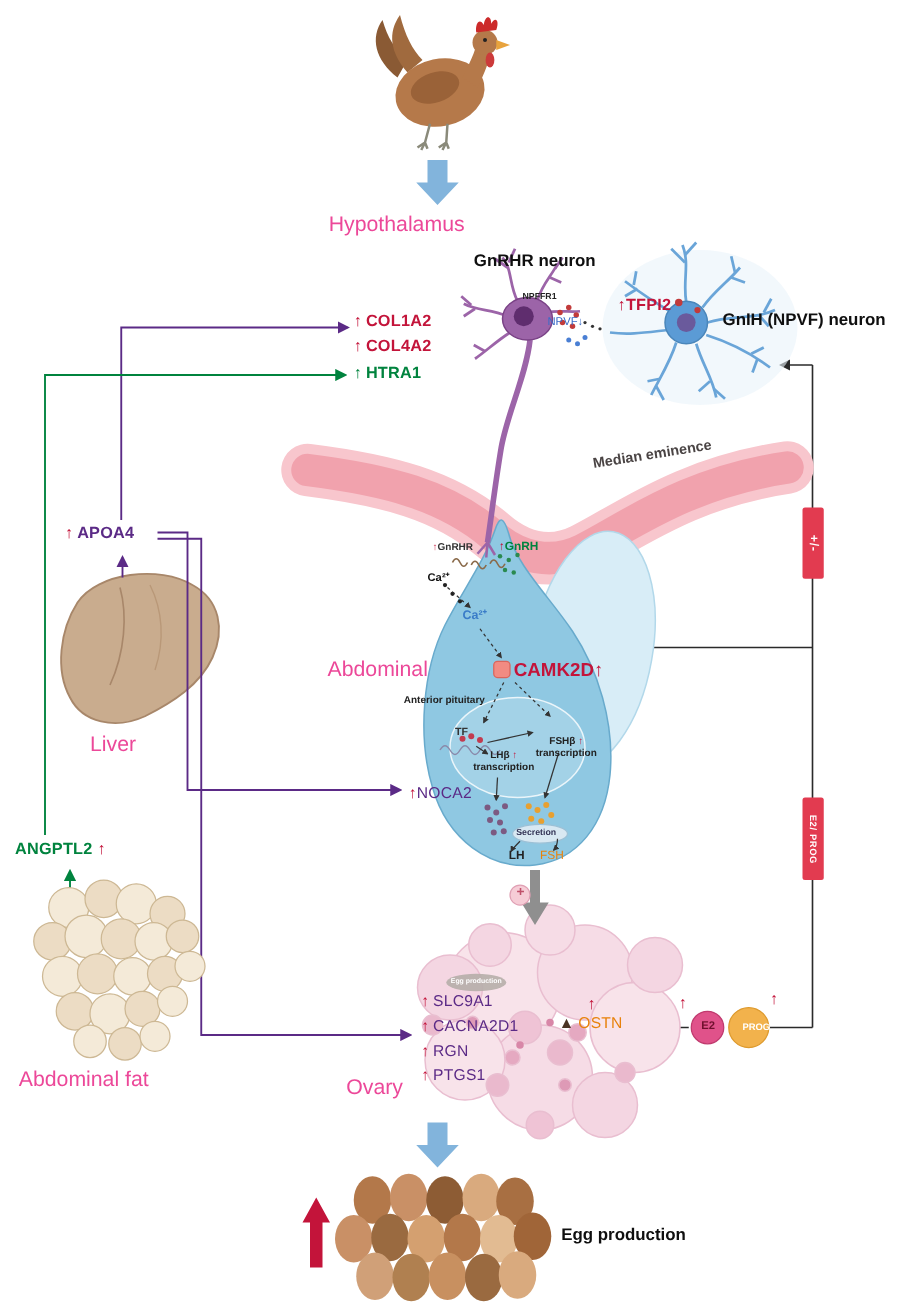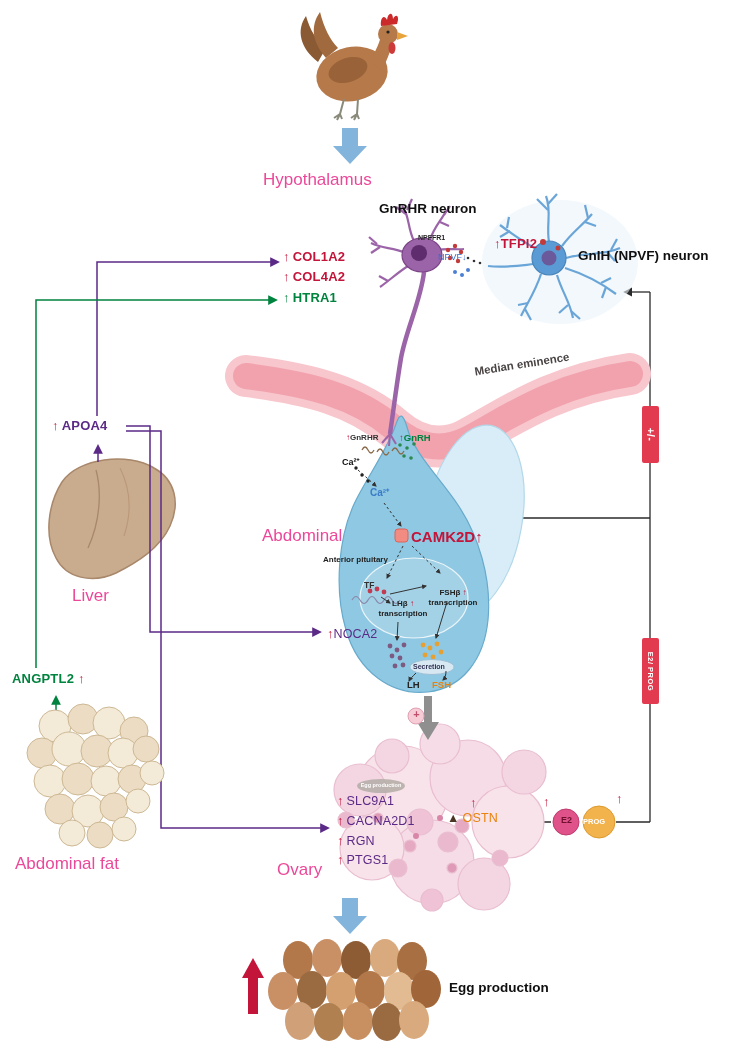--- a/index.html
+++ b/index.html
@@ -337,38 +337,38 @@
   <div>transcription</div>
 </div>
 <div class="lbl ctr" style="left:376px;top:599px;width:54px;font-size:8px;font-weight:700;color:#222;line-height:1.3">
   <div><span>LHβ</span> <span class="red">↑</span></div>
   <div>transcription</div>
 </div>
 
 <div class="lbl gene2" style="left:327px;top:628px"><span class="red">↑</span><span class="purple">NOCA2</span></div>
 <div class="lbl" style="left:413px;top:663px;font-size:7px;font-weight:600;color:#335">Secretion</div>
 <div class="lbl" style="left:407px;top:680px;font-size:9.5px;font-weight:700;color:#222">LH</div>
-<div class="lbl orange" style="left:432px;top:680px;font-size:9.5px;font-weight:700">FSH</div>
+<div class="lbl orange" style="left:432px;top:680px;font-size:9.5px;font-weight:400">FSH</div>
 <div class="lbl" style="left:410px;top:708px;width:13px;text-align:center;font-size:11px;font-weight:700;color:#c0506a">+</div>
 
 <div class="lbl gene" style="left:12px;top:672px"><span class="green">ANGPTL2</span><span class="red" style="margin-left:4px">↑</span></div>
 <div class="lbl italic" style="left:15px;top:855px">Abdominal fat</div>
 
 <div class="lbl italic" style="left:277px;top:861px">Ovary</div>
 <div class="lbl" style="left:357px;top:782px;width:48px;text-align:center;font-size:5.5px;font-weight:700;color:#fff">Egg production</div>
 <div class="lbl gene2" style="left:337px;top:795px"><span class="red sp">↑</span><span class="purple">SLC9A1</span></div>
 <div class="lbl gene2" style="left:337px;top:815px"><span class="red sp">↑</span><span class="purple">CACNA2D1</span></div>
 <div class="lbl gene2" style="left:337px;top:835px"><span class="red sp">↑</span><span class="purple">RGN</span></div>
 <div class="lbl gene2" style="left:337px;top:854px"><span class="red sp">↑</span><span class="purple">PTGS1</span></div>
 <div class="lbl gene2" style="left:447px;top:812px"><span style="color:#4a3424;margin-right:3px">▲</span><span class="orange">OSTN</span></div>
 <div class="lbl red" style="left:470px;top:796px;font-size:13px;font-weight:700">↑</div>
 <div class="lbl red" style="left:543px;top:795px;font-size:13px;font-weight:700">↑</div>
 <div class="lbl red" style="left:616px;top:792px;font-size:13px;font-weight:700">↑</div>
 <div class="lbl" style="left:556px;top:816px;width:21px;text-align:center;font-size:9px;font-weight:700;color:#70102e">E2</div>
-<div class="lbl" style="left:583px;top:818px;width:33px;text-align:left;font-size:7.5px;font-weight:700;color:#fff">PROG</div>
+<div class="lbl" style="left:583px;top:818px;width:33px;text-align:right;font-size:7.5px;font-weight:700;color:#fff">PROG</div>
 
 <div class="vbox" style="left:642px;top:406px;height:57px">
       <span style="font-size:10px">+/-</span>
     </div>
 <div class="vbox" style="left:642px;top:638px;height:66px">
       <span style="font-size:7.5px">E2/ PROG</span>
     </div>
 
 <div class="lbl hb" style="left:449px;top:981px">Egg production</div>
 

